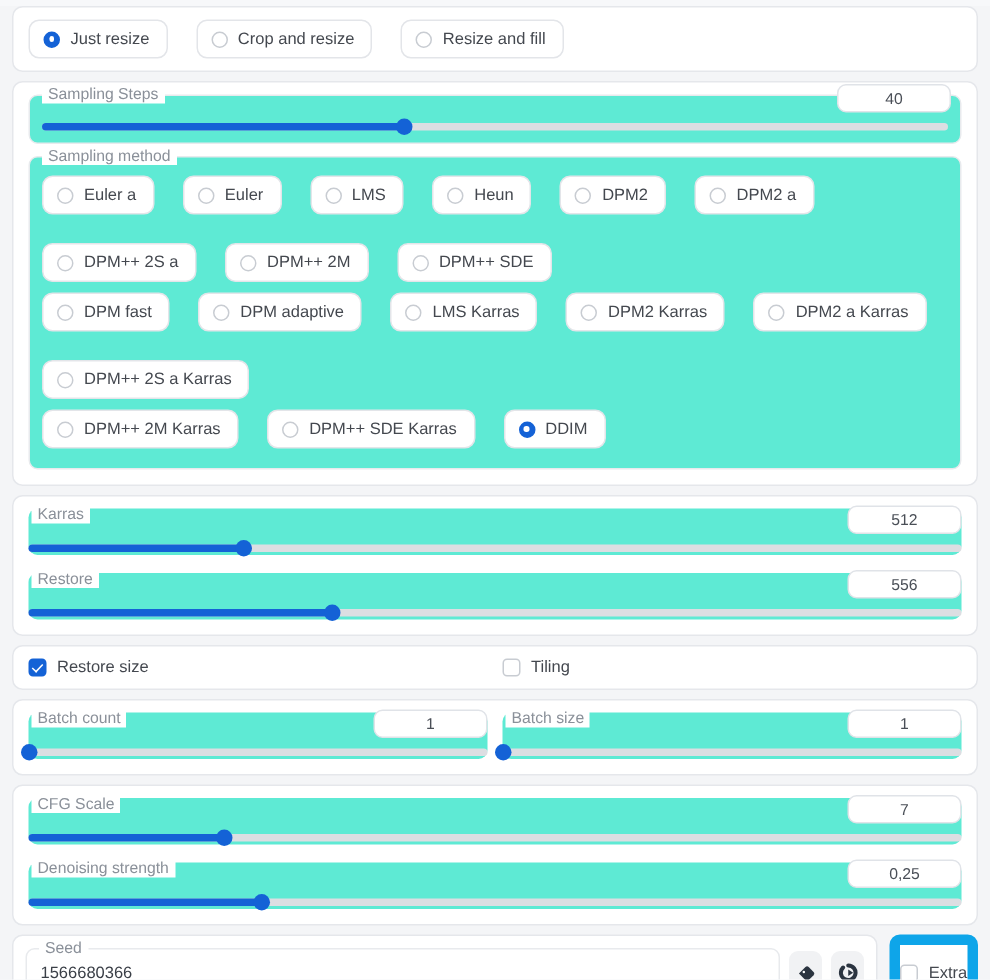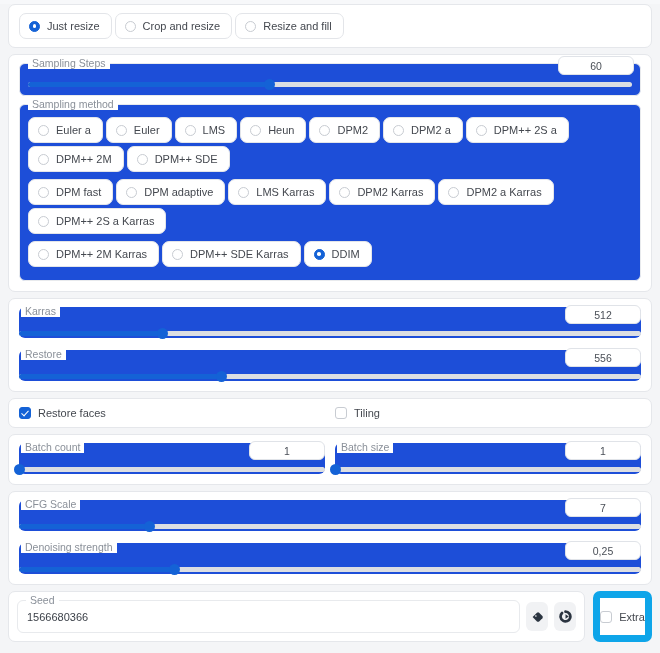--- a/index.html
+++ b/index.html
@@ -25,36 +25,36 @@
   }
   .card.tight { padding-bottom: 8px; }
 
   
   .fs {
     position: relative;
     border: 1px solid #e8eaed;
     border-radius: 6px;
     padding: 12px 8px 8px 8px;
     margin-bottom: 8px;
-    background: #1d4ed8;
+    background: #5eead4;
   }
   .fs:last-child { margin-bottom: 0; }
   .fs > .fs-label {
     position: absolute;
     top: -7px; left: 8px;
     background: #fff;
     padding: 0 4px;
     font-size: 10.5px;
     color: #8a9099;
     line-height: 12px;
     white-space: nowrap;
   }
 
   
-  .pill-row { display: flex; flex-wrap: wrap; gap: 3px; }
+  .pill-row { display: flex; flex-wrap: wrap; gap: 19px; }
   .pill {
     display: inline-flex;
     align-items: center;
     gap: 7px;
     border: 1px solid #e3e5e9;
     border-radius: 7px;
     background: #fff;
     padding: 5px 11px 5px 9px;
     font-size: 11px;
     color: #44484f;
@@ -203,21 +203,21 @@
         <div class="pill">
           <span class="radio"></span>
           <span>Resize and fill</span>
         </div>
       </div>
   </div>
 
   <div class="card">
     <div class="fs">
       <span class="fs-label">Sampling Steps</span>
-      <div class="numbox">60</div>
+      <div class="numbox">40</div>
       <div class="track">
         <div class="fill" id="steps-fill" style="width: 40%;"></div>
         <div class="thumb" id="steps-thumb" style="left: 40%;"></div>
       </div>
     </div>
     <div class="fs" style="padding-bottom:6px;">
       <span class="fs-label">Sampling method</span>
       <div id="sampler-rows">
           <div class="pill-row" style="margin-bottom: 7px;">
             <div class="pill">
@@ -317,21 +317,21 @@
         <div class="fill" id="height-fill" style="width: 32.5%;"></div>
         <div class="thumb" id="height-thumb" style="left: 32.5%;"></div>
       </div>
     </div>
   </div>
 
   <div class="card tight">
     <div class="cols">
       <label class="chk-wrap">
         <span class="chk on"></span>
-        <span class="chk-label">Restore faces</span>
+        <span class="chk-label">Restore size</span>
       </label>
       <label class="chk-wrap">
         <span class="chk"></span>
         <span class="chk-label">Tiling</span>
       </label>
     </div>
   </div>
 
   <div class="card">
     <div class="cols">

